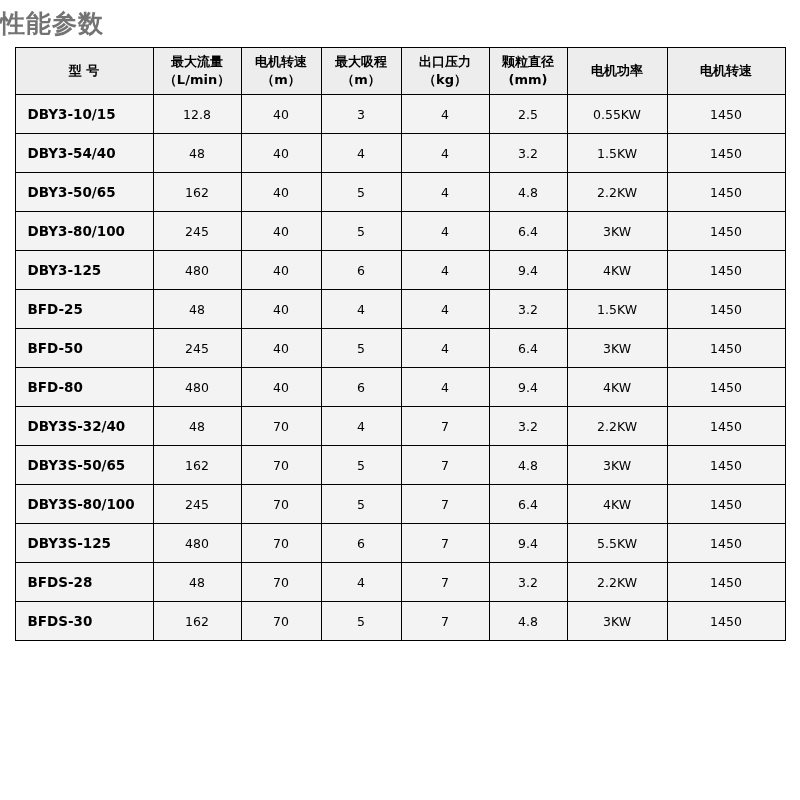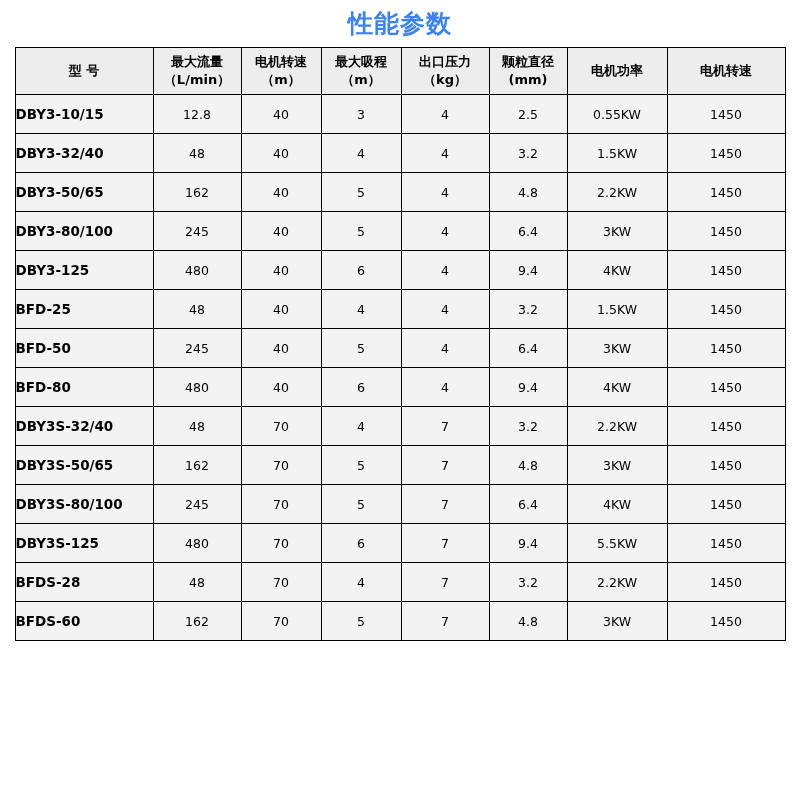--- a/index.html
+++ b/index.html
@@ -11,24 +11,23 @@
     font-family: "DejaVu Sans", "Liberation Sans", sans-serif;
   }
   .page {
     width: 800px;
     height: 800px;
     box-sizing: border-box;
     background: #ffffff;
     position: relative;
   }
   .title {
-    text-align: center;
     font-size: 25px;
     font-weight: bold;
-    color: #3b82f6;
+    color: #737373;
     padding-top: 7px;
     padding-bottom: 7px;
     letter-spacing: 1px;
   }
   table.spec {
     border-collapse: collapse;
     width: 770px;
     margin: 0 auto;
     table-layout: fixed;
     background: #5eead4;
@@ -49,21 +48,21 @@
     line-height: 1.35;
   }
   table.spec tbody td {
     height: 38px;
     background: #f3f3f3;
   }
   table.spec tbody td.model {
     font-weight: bold;
     font-size: 13.5px;
     text-align: left;
-    padding-left: 0;
+    padding-left: 12px;
   }
   .hdr-line2 { display: block; }
   
   col.c0 { width: 138px; }
   col.c1 { width: 88px; }
   col.c2 { width: 80px; }
   col.c3 { width: 80px; }
   col.c4 { width: 88px; }
   col.c5 { width: 78px; }
   col.c6 { width: 100px; }
@@ -104,21 +103,21 @@
           <td class="model">DBY3-10/15</td>
           <td>12.8</td>
           <td>40</td>
           <td>3</td>
           <td>4</td>
           <td>2.5</td>
           <td>0.55KW</td>
           <td>1450</td>
         </tr>
         <tr>
-          <td class="model">DBY3-32/40</td>
+          <td class="model">DBY3-54/40</td>
           <td>48</td>
           <td>40</td>
           <td>4</td>
           <td>4</td>
           <td>3.2</td>
           <td>1.5KW</td>
           <td>1450</td>
         </tr>
         <tr>
           <td class="model">DBY3-50/65</td>
@@ -224,21 +223,21 @@
           <td class="model">BFDS-28</td>
           <td>48</td>
           <td>70</td>
           <td>4</td>
           <td>7</td>
           <td>3.2</td>
           <td>2.2KW</td>
           <td>1450</td>
         </tr>
         <tr>
-          <td class="model">BFDS-60</td>
+          <td class="model">BFDS-30</td>
           <td>162</td>
           <td>70</td>
           <td>5</td>
           <td>7</td>
           <td>4.8</td>
           <td>3KW</td>
           <td>1450</td>
         </tr>
       </tbody>
   </table>

